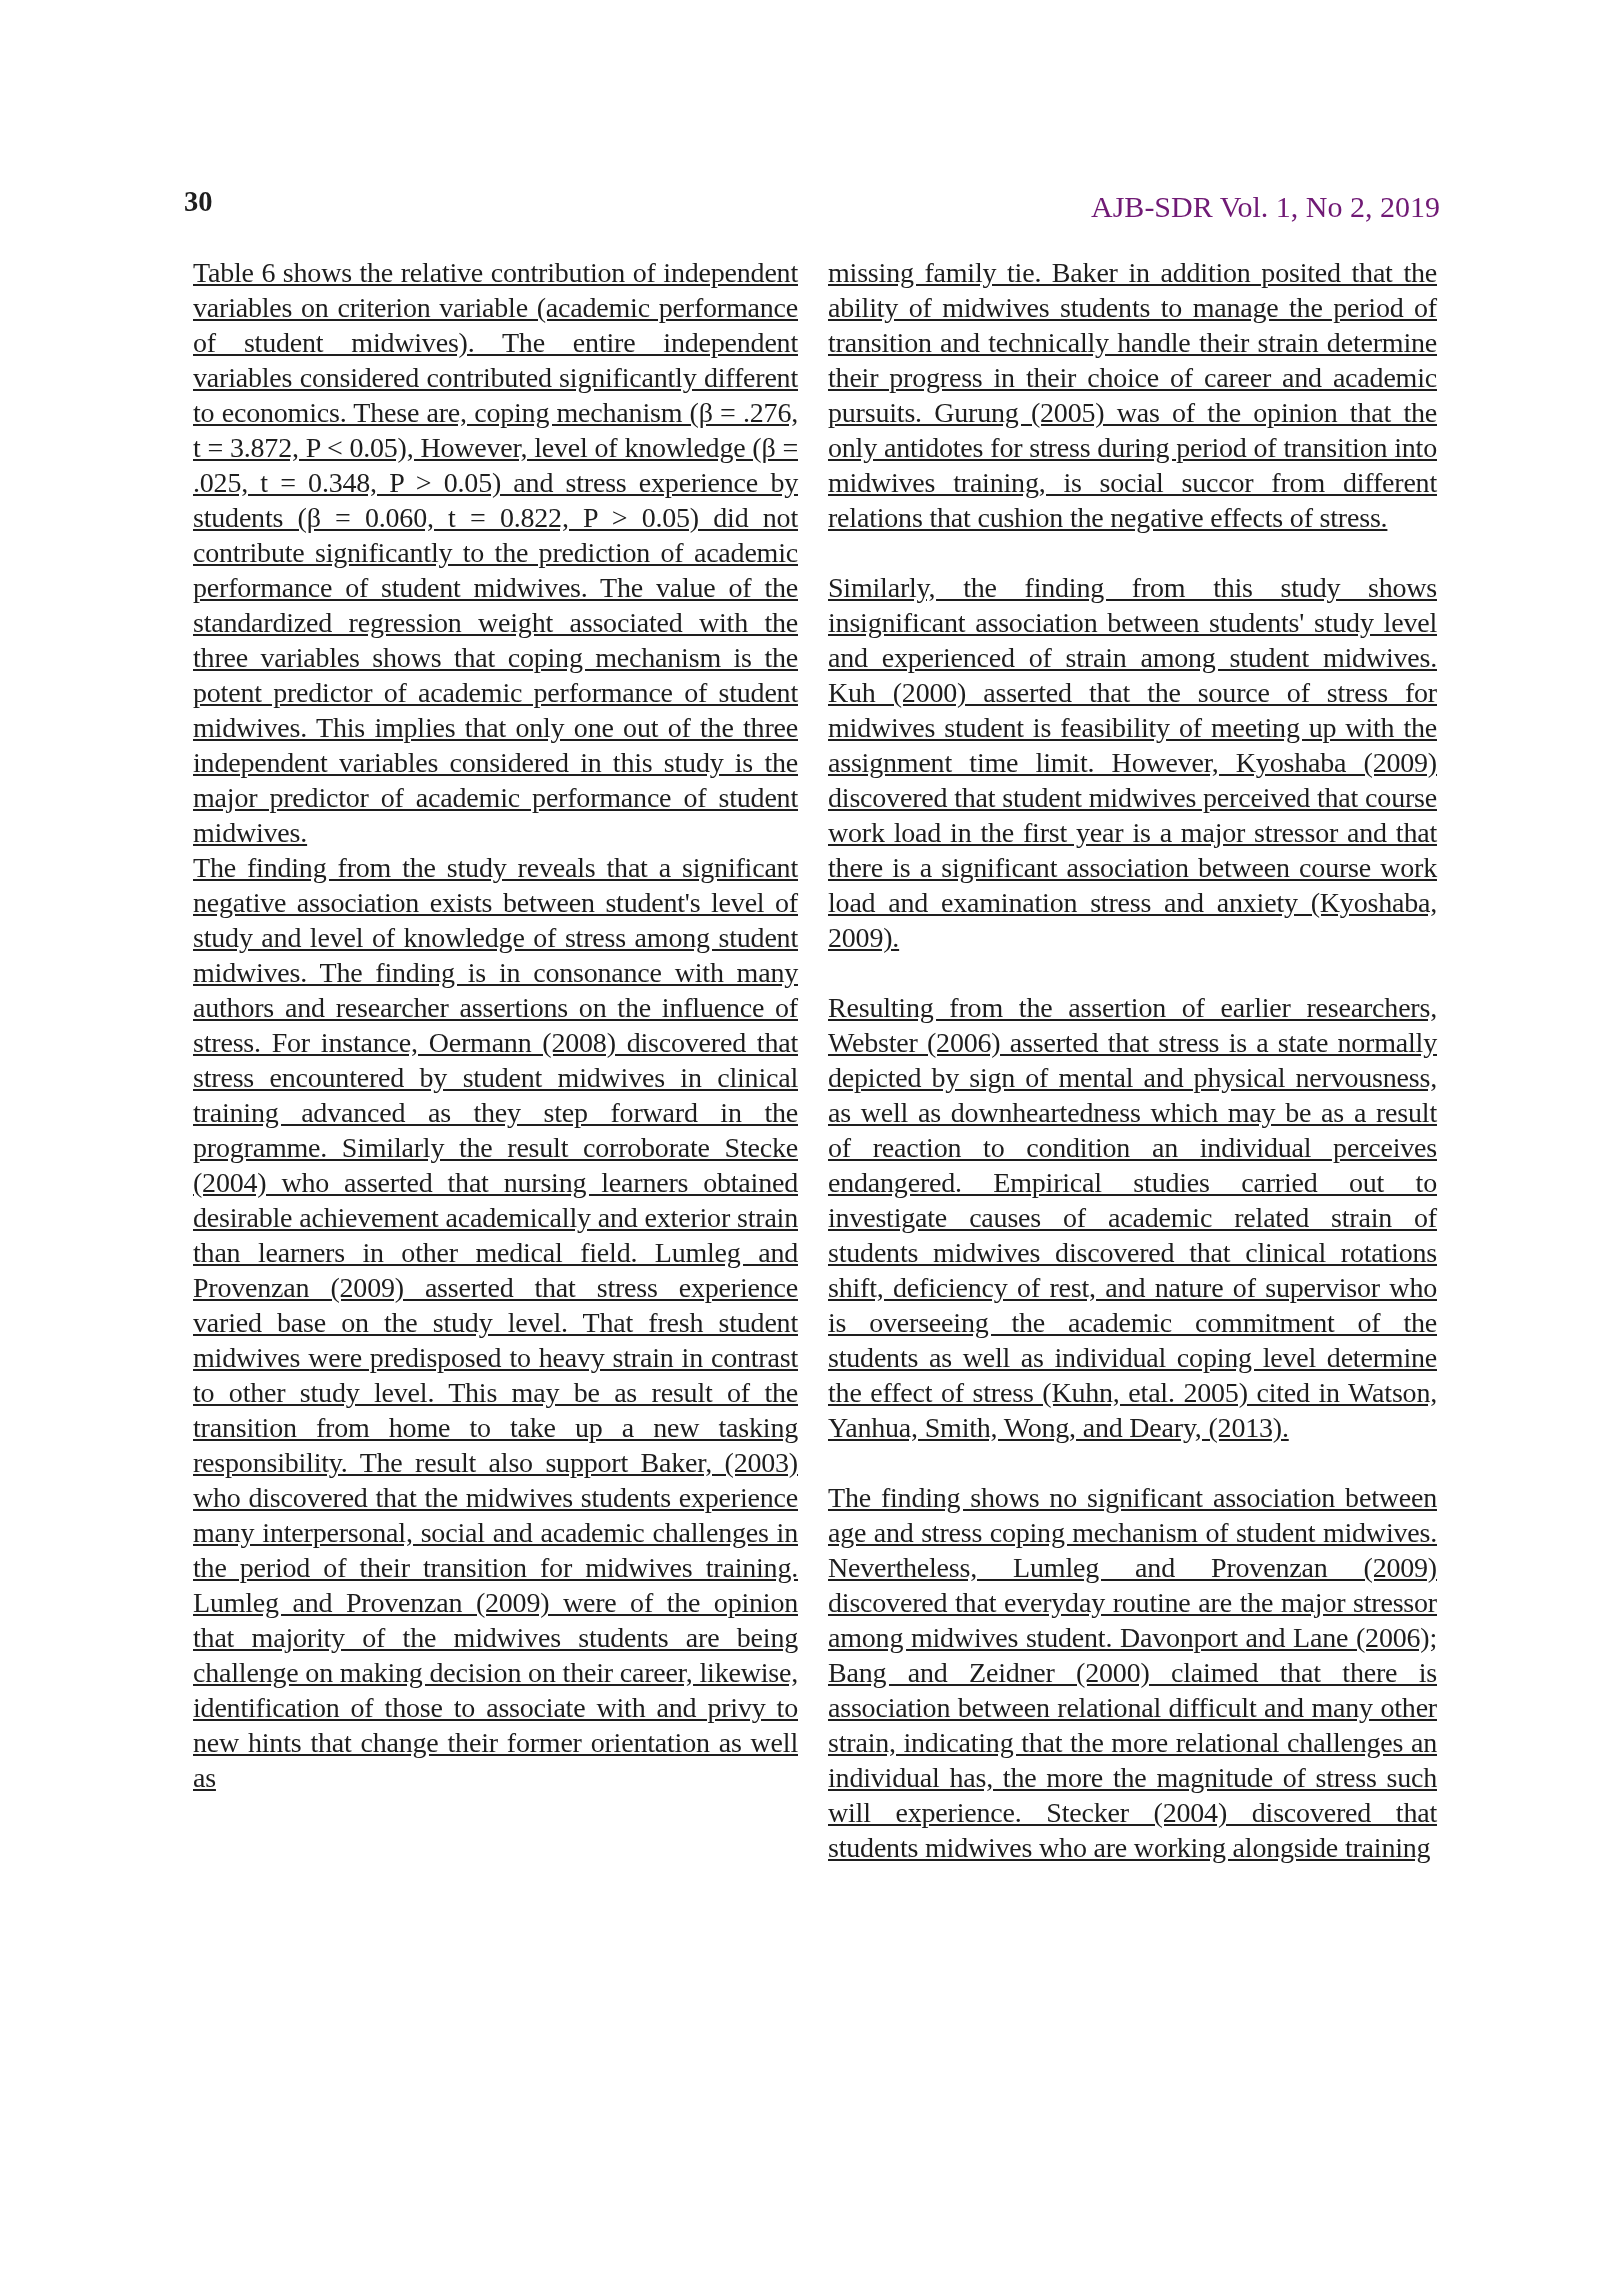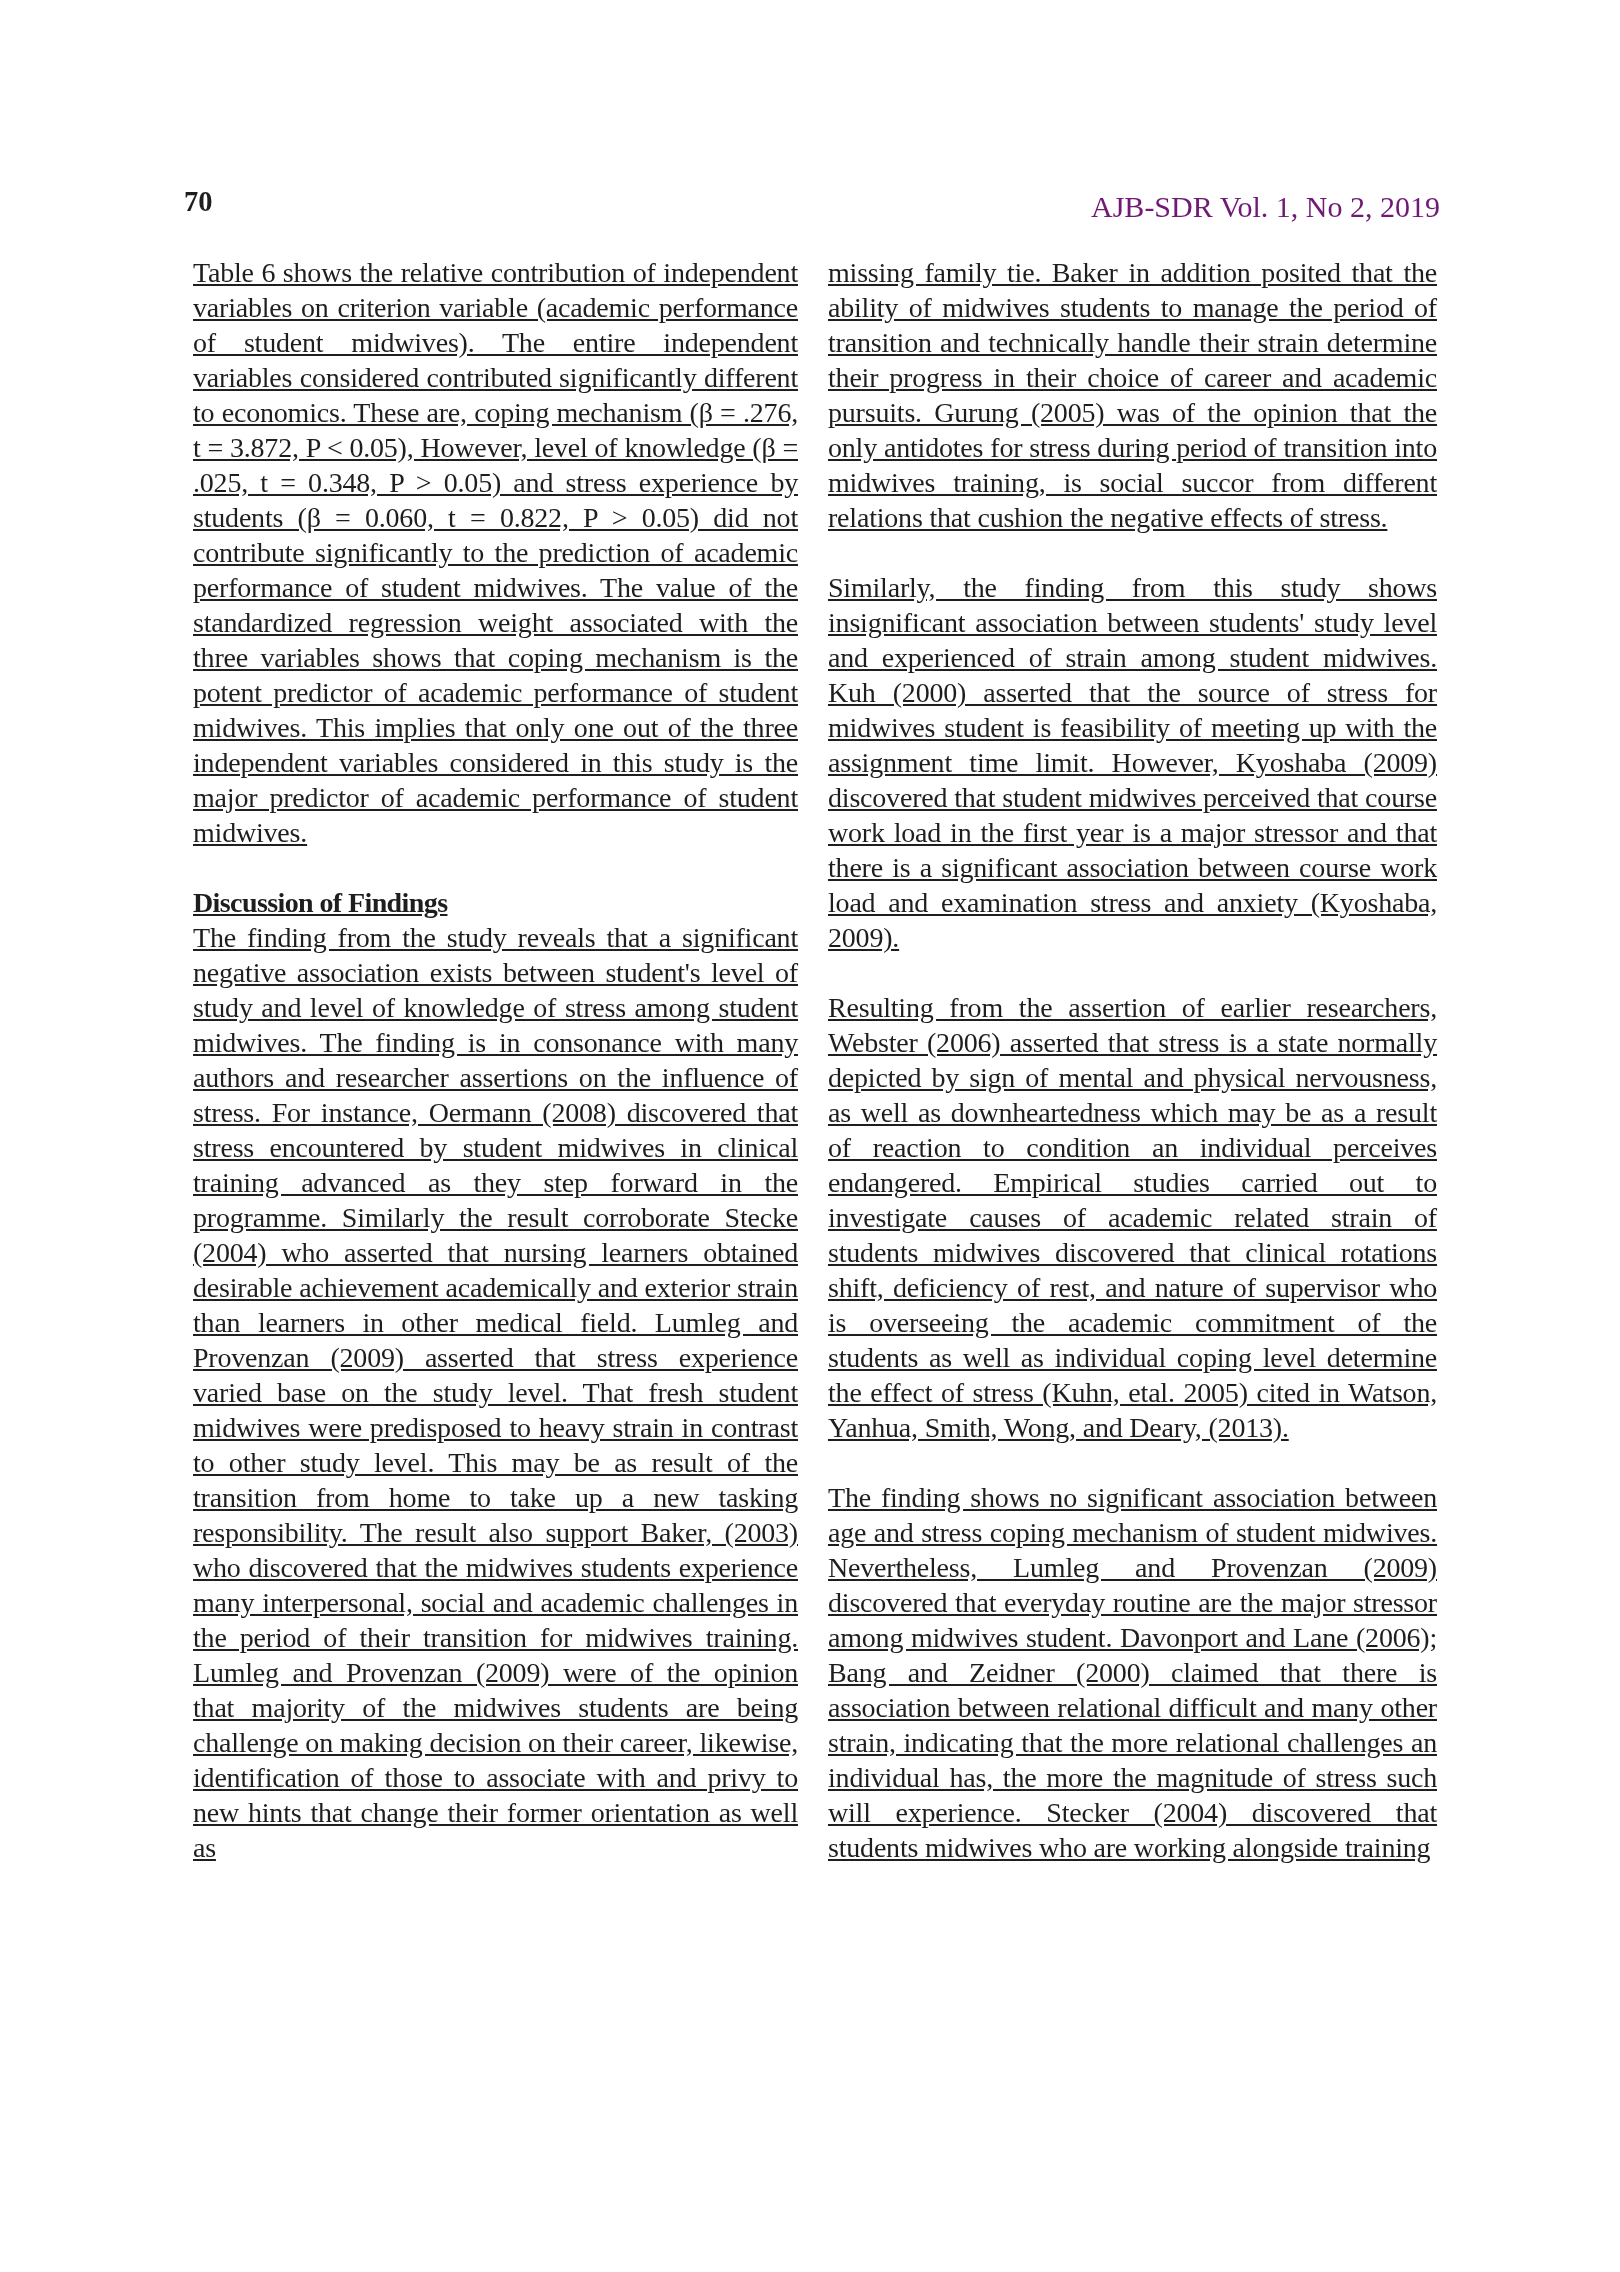--- a/index.html
+++ b/index.html
@@ -12,26 +12,25 @@
   .col-left { left: 193px; }
   .col-right { left: 828px; width: 609px; }
   .col p { margin: 0; text-align: justify; text-decoration: underline; }
   .col p + p { margin-top: 35px; }
   .section-heading { font-weight: bold; margin: 0; letter-spacing: -0.6px; }
   .col p.after-heading { margin-top: 0; }
 </style>
 </head>
 <body>
 
-<div class="page-number">70</div>
+<div class="page-number">30</div>
 <div class="running-head">AJB-SDR Vol. 1, No 2, 2019</div>
 
 <div class="col col-left">
   <p>Table 6 shows the relative contribution of independent variables on criterion variable (academic performance of student midwives). The entire independent variables considered contributed significantly different to economics. These are, coping mechanism (β = .276, t = 3.872, P &lt; 0.05), However, level of knowledge (β = .025, t = 0.348, P &gt; 0.05) and stress experience by students (β = 0.060, t = 0.822, P &gt; 0.05) did not contribute significantly to the prediction of academic performance of student midwives. The value of the standardized regression weight associated with the three variables shows that coping mechanism is the potent predictor of academic performance of student midwives. This implies that only one out of the three independent variables considered in this study is the major predictor of academic performance of student midwives.</p>
-  <p class="section-heading">Discussion of Findings</p>
   <p class="after-heading">The finding from the study reveals that a significant negative association exists between student's level of study and level of knowledge of stress among student midwives. The finding is in consonance with many authors and researcher assertions on the influence of stress. For instance, Oermann (2008) discovered that stress encountered by student midwives in clinical training advanced as they step forward in the programme. Similarly the result corroborate Stecke (2004) who asserted that nursing learners obtained desirable achievement academically and exterior strain than learners in other medical field. Lumleg and Provenzan (2009) asserted that stress experience varied base on the study level. That fresh student midwives were predisposed to heavy strain in contrast to other study level. This may be as result of the transition from home to take up a new tasking responsibility. The result also support Baker, (2003) who discovered that the midwives students experience many interpersonal, social and academic challenges in the period of their transition for midwives training. Lumleg and Provenzan (2009) were of the opinion that majority of the midwives students are being challenge on making decision on their career, likewise, identification of those to associate with and privy to new hints that change their former orientation as well as</p>
 </div>
 
 <div class="col col-right">
   <p>missing family tie. Baker in addition posited that the ability of midwives students to manage the period of transition and technically handle their strain determine their progress in their choice of career and academic pursuits. Gurung (2005) was of the opinion that the only antidotes for stress during period of transition into midwives training, is social succor from different relations that cushion the negative effects of stress.</p>
   <p>Similarly, the finding from this study shows insignificant association between students' study level and experienced of strain among student midwives. Kuh (2000) asserted that the source of stress for midwives student is feasibility of meeting up with the assignment time limit. However, Kyoshaba (2009) discovered that student midwives perceived that course work load in the first year is a major stressor and that there is a significant association between course work load and examination stress and anxiety (Kyoshaba, 2009).</p>
   <p>Resulting from the assertion of earlier researchers, Webster (2006) asserted that stress is a state normally depicted by sign of mental and physical nervousness, as well as downheartedness which may be as a result of reaction to condition an individual perceives endangered. Empirical studies carried out to investigate causes of academic related strain of students midwives discovered that clinical rotations shift, deficiency of rest, and nature of supervisor who is overseeing the academic commitment of the students as well as individual coping level determine the effect of stress (Kuhn, etal. 2005) cited in Watson, Yanhua, Smith, Wong, and Deary, (2013).</p>
   <p>The finding shows no significant association between age and stress coping mechanism of student midwives. Nevertheless, Lumleg and Provenzan (2009) discovered that everyday routine are the major stressor among midwives student. Davonport and Lane (2006); Bang and Zeidner (2000) claimed that there is association between relational difficult and many other strain, indicating that the more relational challenges an individual has, the more the magnitude of stress such will experience. Stecker (2004) discovered that students midwives who are working alongside training</p>
 </div>
 

